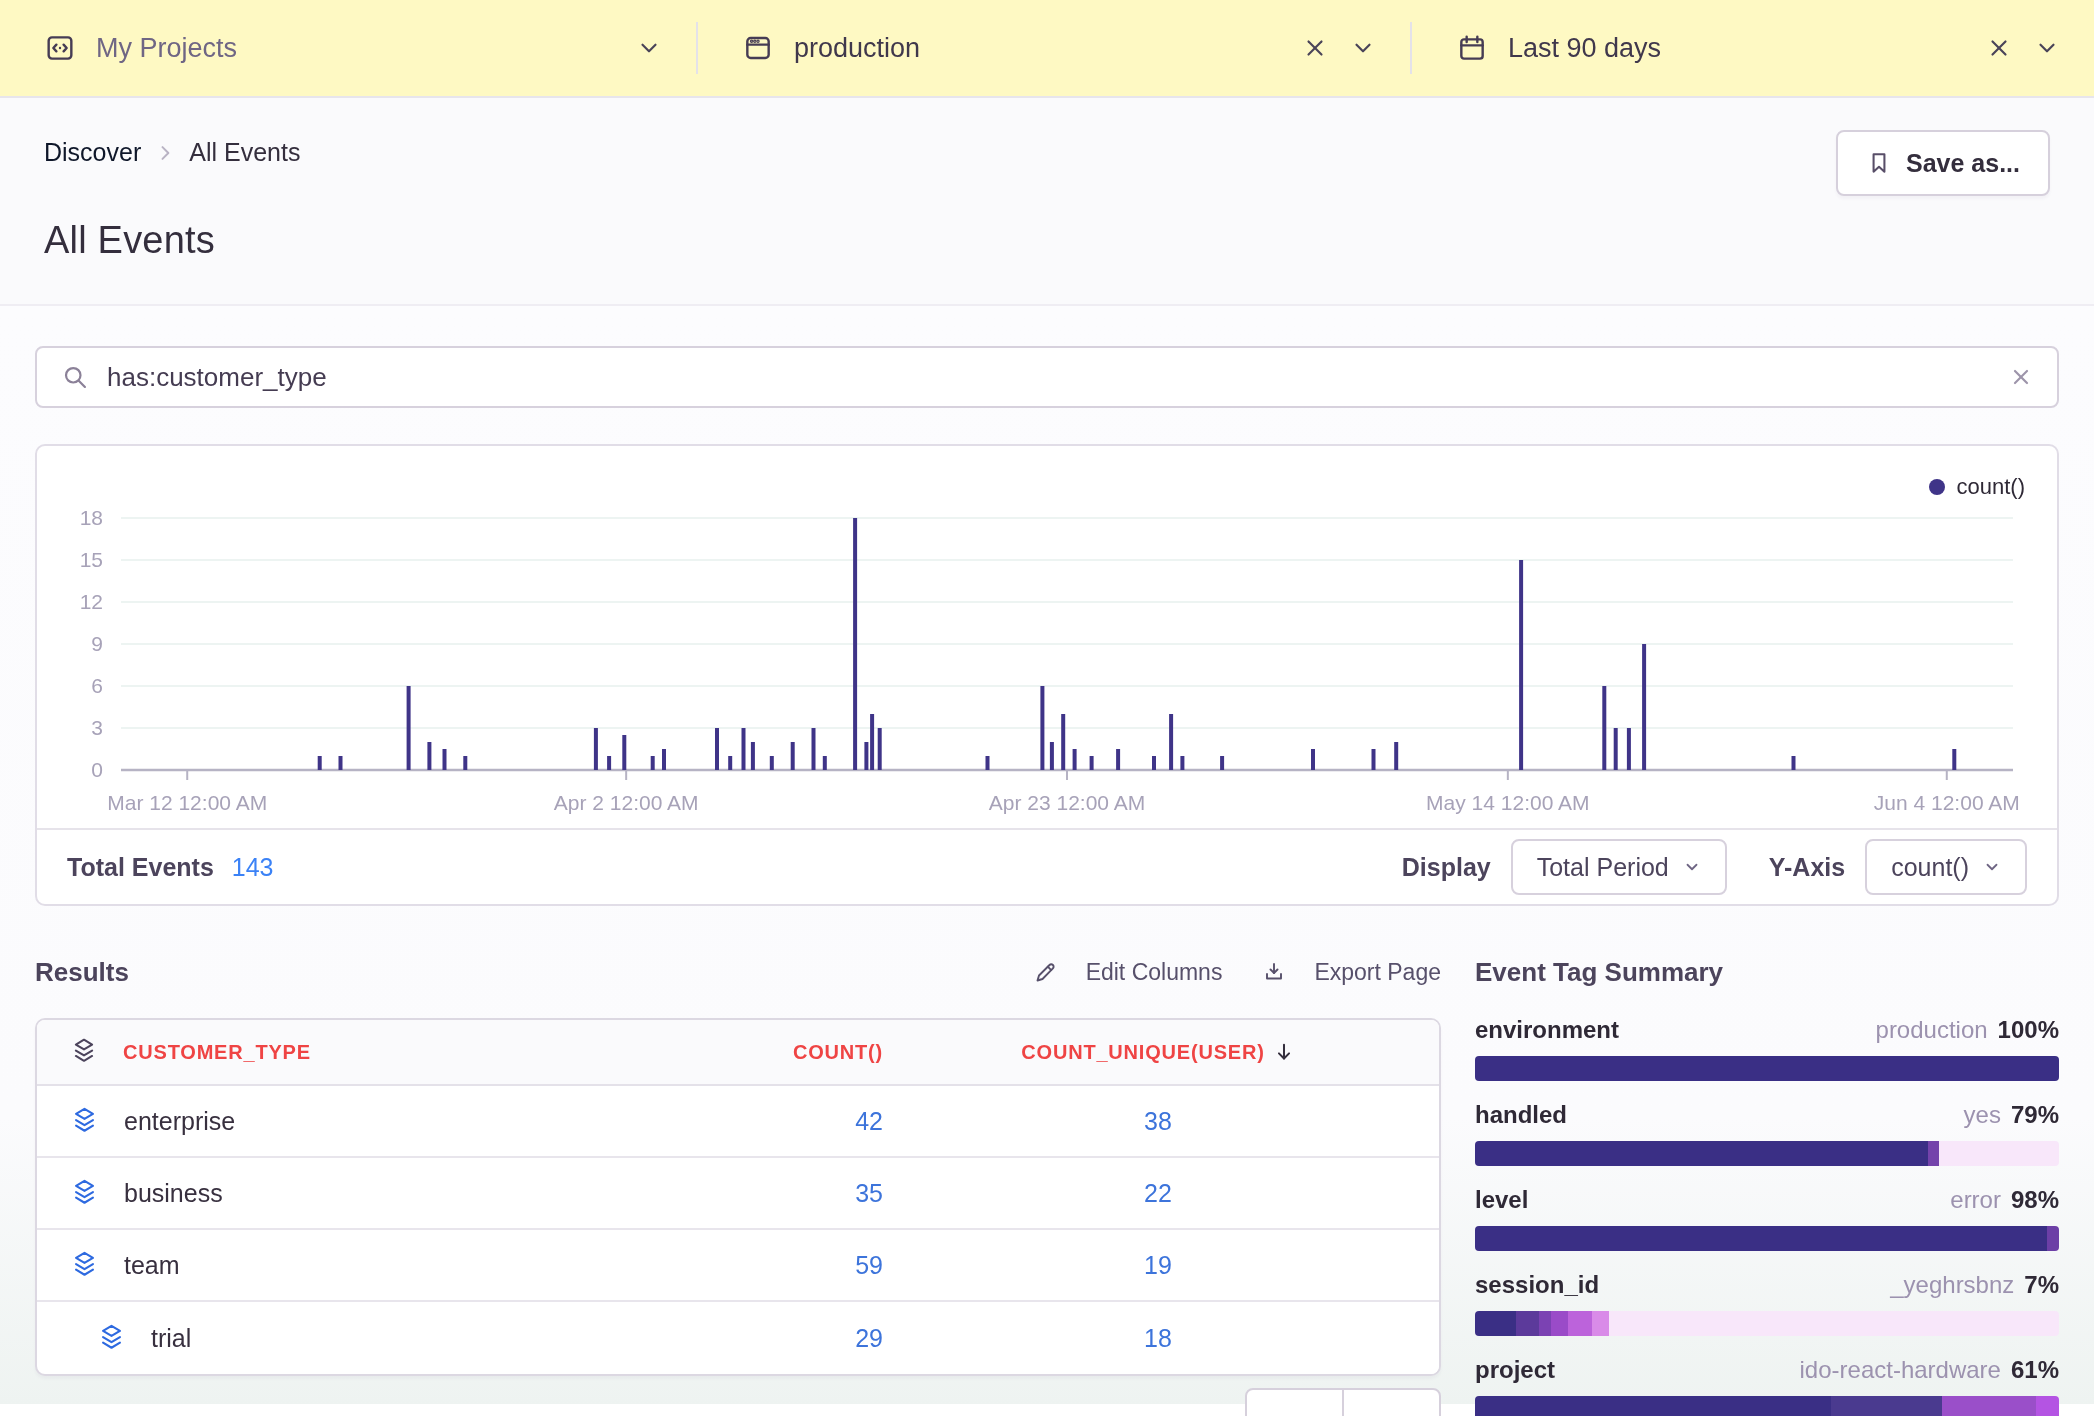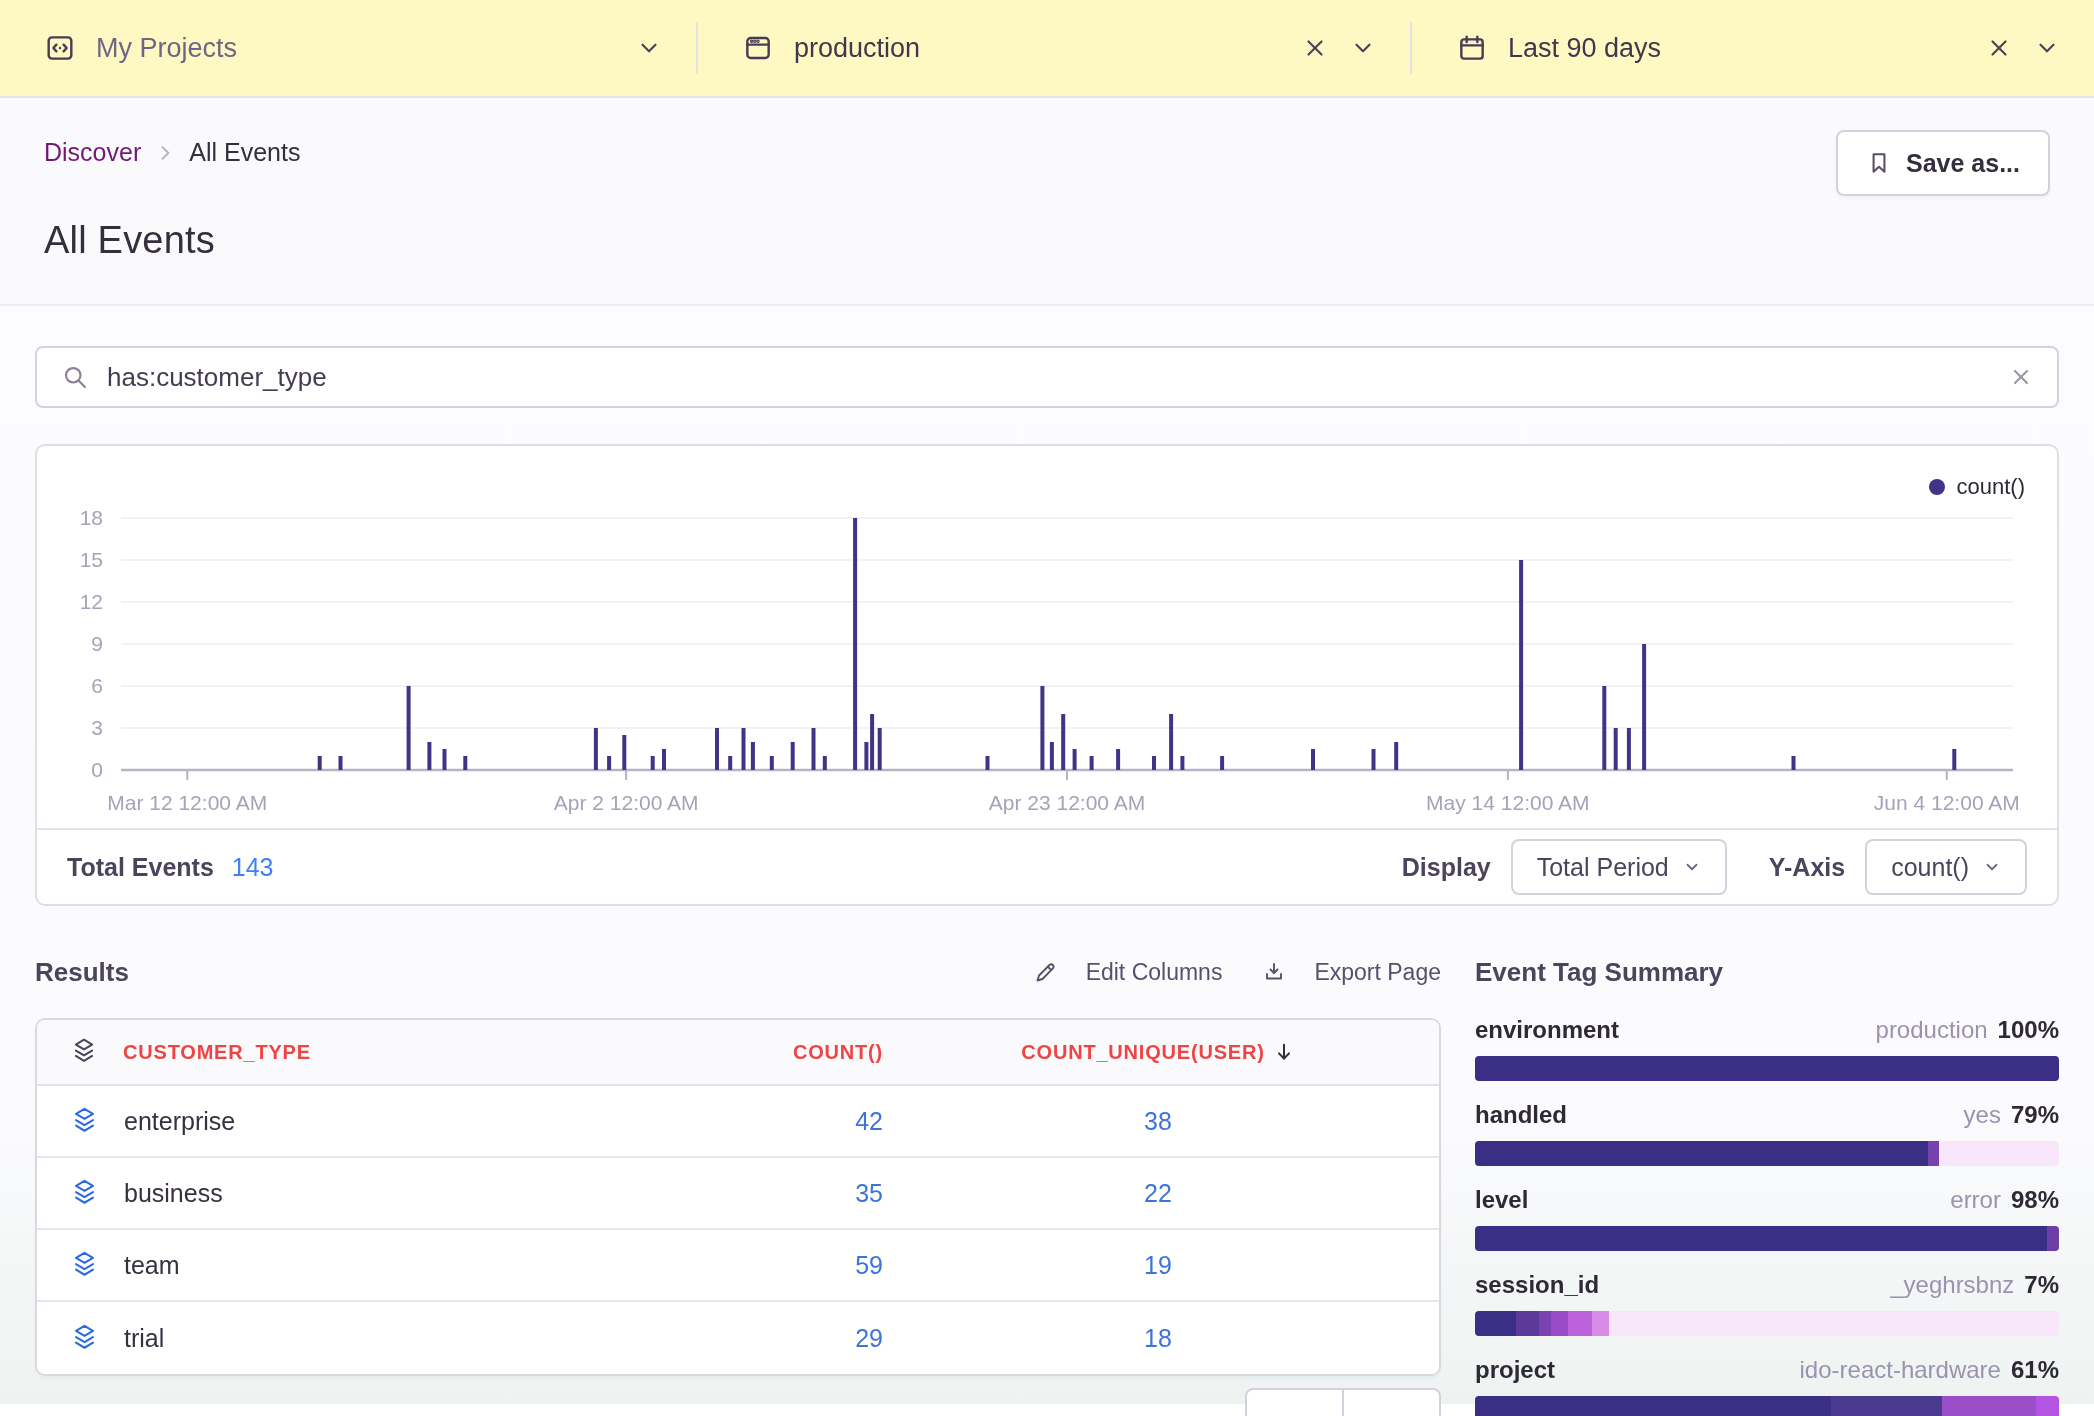--- a/index.html
+++ b/index.html
@@ -15,21 +15,21 @@
   .tb-div { width:2px; background:#e4e2e9; margin:22px 0; }
   .tb-ic { width:32px; height:32px; flex:0 0 auto; margin-right:20px; color:#463c54; }
   .tb-label { font-size:27px; color:#40384c; }
   .tb-label.muted { color:#6f6684; }
   .tb-right { margin-left:auto; display:flex; align-items:center; gap:22px; color:#4a4458; }
   .tb-x, .tb-chev { width:26px; height:26px; }
 
   
   .headband { background:#fafafc; border-bottom:2px solid #efedf3; padding:40px 44px 42px; position:relative; }
   .crumbs { display:flex; align-items:center; gap:14px; font-size:25px; }
-  .crumb-link { color:#701a75; cursor:pointer; }
+  .crumb-link { color:#0f172a; cursor:pointer; }
   .crumb-sep { width:20px; height:20px; color:#b9b3c4; }
   .crumb-current { color:#342e3d; }
   .saveas { position:absolute; right:44px; top:32px; height:66px; background:#fff; border:2px solid #d6d0dc;
             border-radius:8px; display:flex; align-items:center; gap:14px; padding:0 28px; cursor:pointer;
             box-shadow:0 3px 3px rgba(64,54,90,.04); }
   .saveas svg { width:26px; height:26px; color:#584e68; }
   .saveas span { font-size:25px; font-weight:bold; color:#342e3d; }
   .page-title { margin-top:52px; font-size:38px; color:#342e3d; letter-spacing:.2px; }
 
   
@@ -63,21 +63,21 @@
   .results-bar { display:flex; align-items:center; height:48px; }
   .results-title { font-size:26px; font-weight:bold; color:#4c445c; }
   .rb-actions { margin-left:auto; display:flex; align-items:center; gap:40px; }
   .rb-link { display:flex; align-items:center; gap:28px; font-size:23px; color:#57506b; cursor:pointer; }
   .rb-link svg { width:24px; height:24px; }
 
   .table { margin-top:22px; background:#fff; border:2px solid #dcd8e2; border-radius:10px; overflow:hidden;
            box-shadow:0 3px 3px rgba(64,54,90,.04); }
   .thead { display:flex; background:#fafafc; border-bottom:2px solid #e4e1e9; height:66px; align-items:center; }
   .trow { display:flex; height:72px; align-items:center; border-bottom:2px solid #e8e5ec; background:#fff; }
-  .trow:last-child { border-bottom:none; }
+  .trow:last-child { border-bottom:none;margin-left:27px; }
   .tc1 { flex:1; display:flex; align-items:center; padding-left:34px; gap:26px; }
   .tc2 { width:292px; text-align:right; padding-right:28px; }
   .tc3 { width:528px; text-align:right; padding-right:34px; display:flex; justify-content:center; align-items:center; gap:8px; }
   .th-label { font-size:20px; font-weight:bold; letter-spacing:.8px; color:#ef4444; cursor:pointer; }
   .th-ic { width:26px; height:26px; color:#4c445c; }
   .sort-arrow { width:22px; height:22px; color:#342e3d; }
   .row-ic { width:27px; height:27px; color:#2e6ae0; }
   .cell-text { font-size:25px; color:#38303f; }
   .num { font-size:25px; color:#3d74db; cursor:pointer; text-decoration:none; }
 

